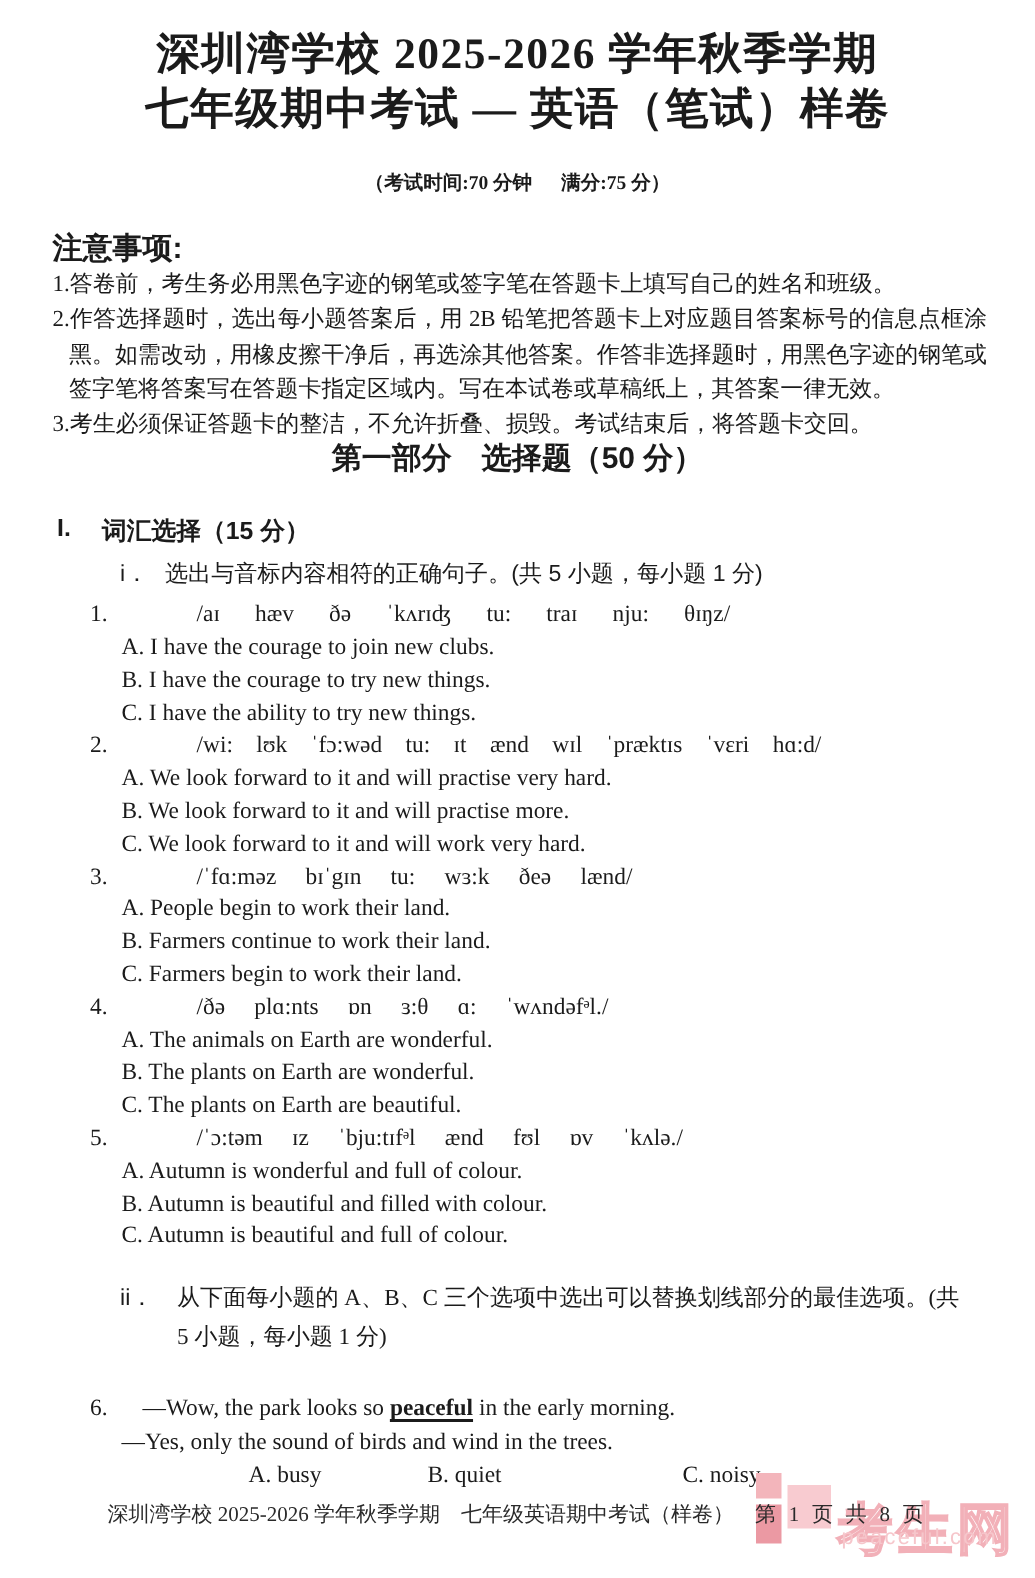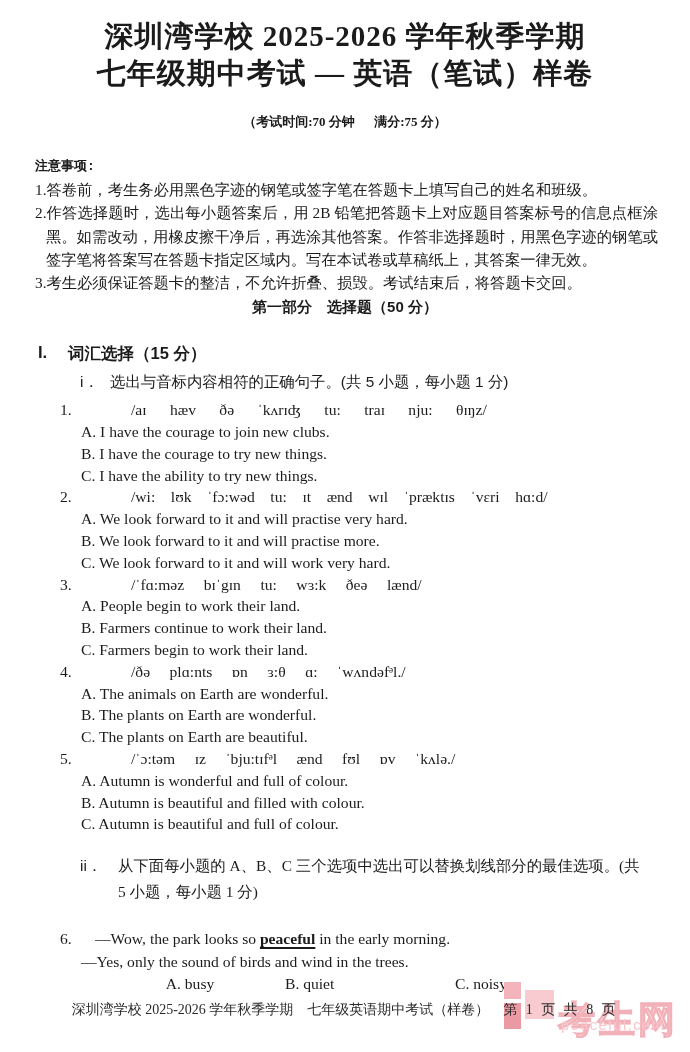--- a/index.html
+++ b/index.html
@@ -27,30 +27,30 @@
     font-size:13px;
     white-space:pre-wrap;
   }
   .notice {
     margin:24px 32px 0 35px;
     font-size:15.3px;
     line-height:23.2px;
   }
   .notice-head {
     font-weight:bold;
-    font-family:Liberation Mono, monospace;
-    font-size:13px;
+    font-family:Liberation Sans, sans-serif;
+    font-size:20px;
   }
   .notice-item { text-align:justify; }
   .notice-item.hang { padding-left:11px; text-indent:-11px; }
   .part-heading {
     margin-top:1px;
     text-align:center;
     font-weight:bold;
-    font-size:15px;
+    font-size:20px;
     line-height:23px;
     font-family:"Liberation Sans","DejaVu Sans",sans-serif;
   }
   .sec1 {
     display:flex;
     margin:25px 0 0 38px;
     font-weight:bold;
     font-size:16.5px;
     font-family:"Liberation Sans","DejaVu Sans",sans-serif;
   }

